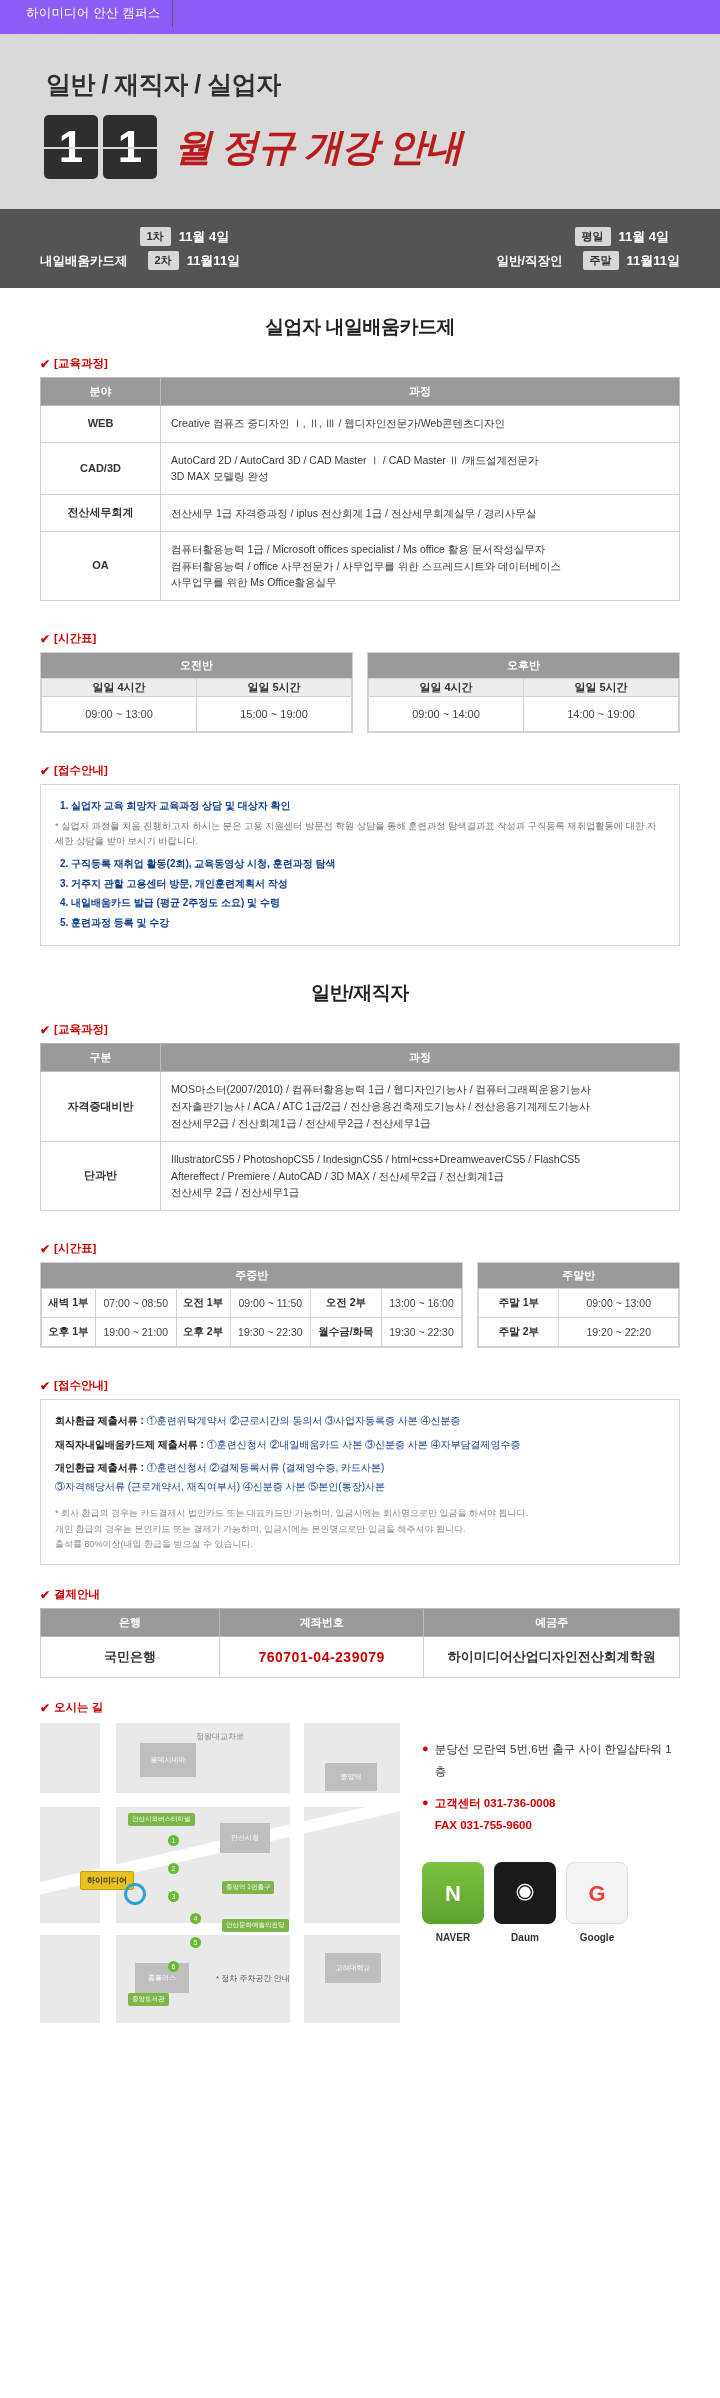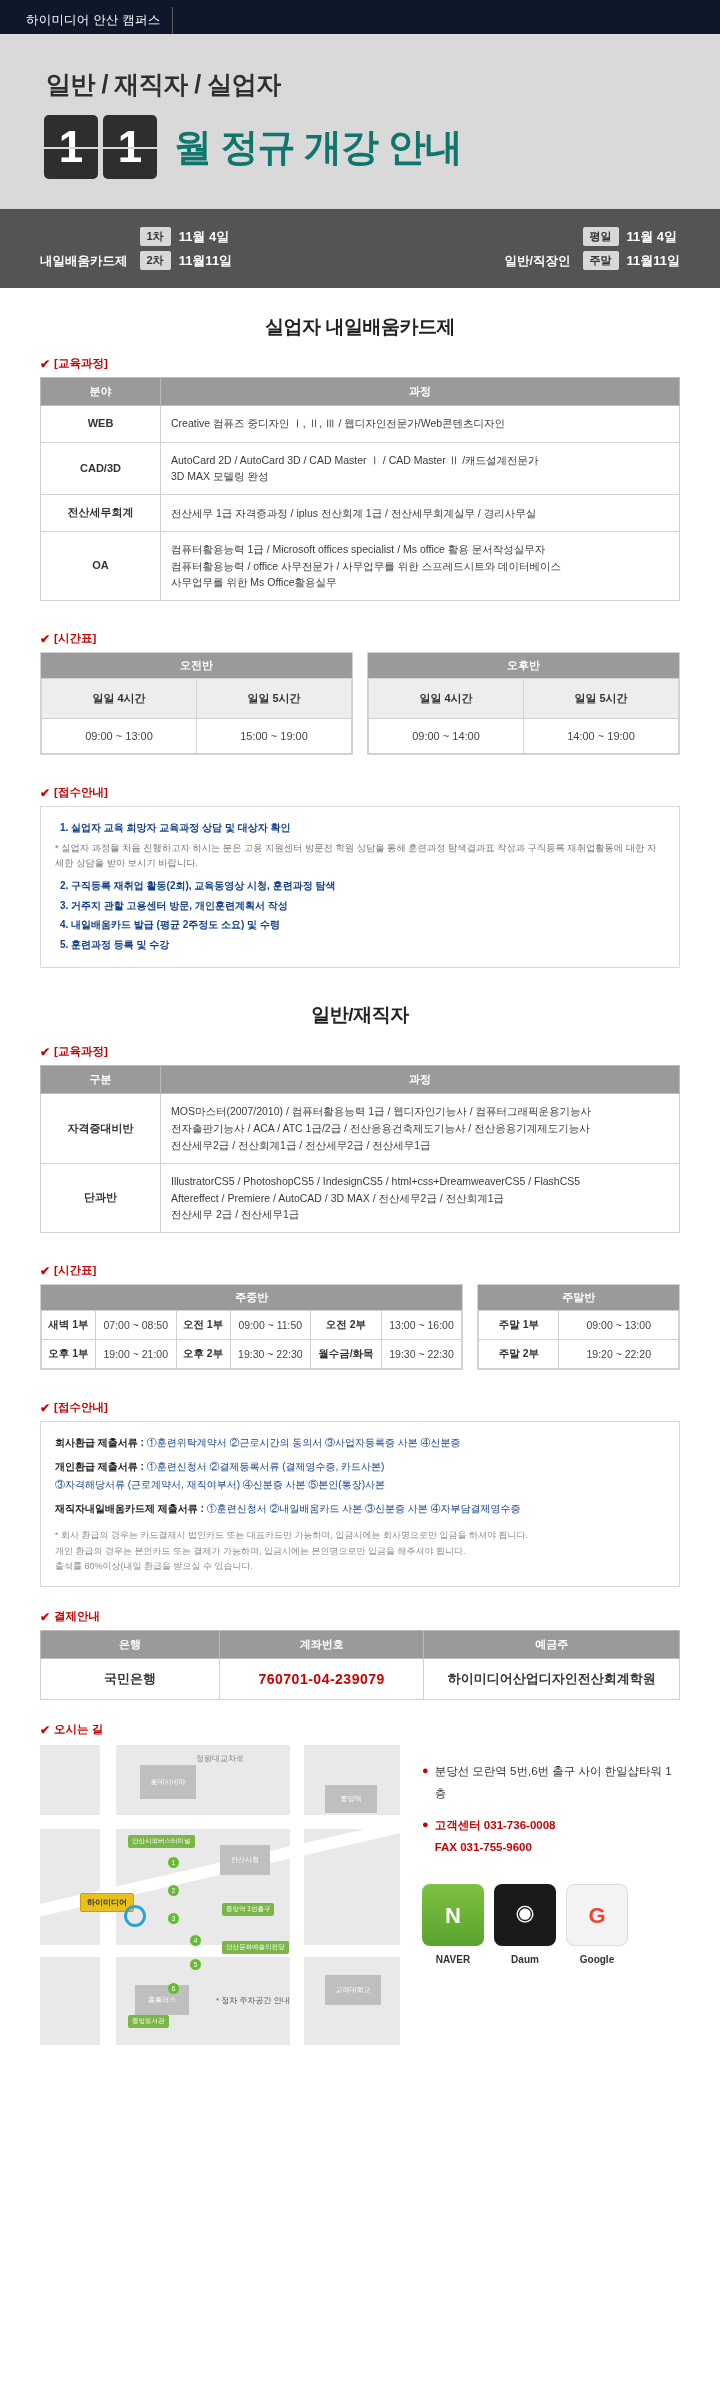--- a/index.html
+++ b/index.html
@@ -8,24 +8,24 @@
     width:720px;
     background:#ffffff;
     font-family:"Liberation Sans", sans-serif;
     color:#333;
     -webkit-font-smoothing:antialiased;
   }
   .page { width:720px; margin:0 auto; background:#fff; }
 
   
   .topbar {
-    background:#0f172a;
+    background:#8b5cf6;
     height:34px;
     display:flex;
-    align-items:flex-end;
+    align-items:flex-start;
     padding-left:14px;
   }
   .topbar .chip {
     color:#fff;
     font-size:12.5px;
     letter-spacing:0.2px;
     padding:5px 12px;
     border-right:1px solid #5c5c5c;
   }
 
@@ -61,23 +61,24 @@
     font-family:"Liberation Sans", sans-serif;
   }
   .flip:after {
     content:"";
     position:absolute; left:0; right:0; top:50%;
     height:2px; background:#d9d9d9;
   }
   .hero-title {
     font-size:38px;
     font-weight:bold;
-    color:#0f766e;
+    color:#b91c1c;
     margin-left:12px;
     letter-spacing:-1px;
+    font-style:italic;
   }
 
   
   .band {
     background:#545454;
     padding:18px 0;
   }
   .band-inner {
     width:640px; margin:0 auto;
     display:flex;
@@ -85,21 +86,21 @@
   }
   .band-col { display:flex; align-items:flex-end; }
   .band-label {
     color:#fff; font-size:12.5px; font-weight:bold;
     margin-right:12px;
     padding-top:5px;
     white-space:nowrap;
   }
   .band-rows { }
   .band-row { display:flex; align-items:center; margin-bottom:5px; }
-  .band-row:last-child { margin-bottom:0; }
+  .band-row:last-child { margin-bottom:0;margin-left:8px; }
   .tag {
     background:#d8d8d8;
     color:#333;
     font-size:11px;
     font-weight:bold;
     padding:2px 7px;
     border-radius:2px;
     margin-right:8px;
     min-width:30px;
     text-align:center;
@@ -169,21 +170,21 @@
   .tt .tt-head {
     background:#9a9a9a; color:#fff;
     text-align:center; font-size:11px; font-weight:bold;
     padding:5px 0;
   }
   .tt table { width:100%; border-collapse:collapse; }
   .tt th {
     background:#ededed;
     font-size:11px; font-weight:bold; color:#333;
     border:1px solid #d2d2d2;
-    padding:12px 0; text-align:center;
+    padding:1px 0; text-align:center;
   }
   .tt td {
     border:1px solid #d2d2d2;
     font-size:11px; color:#444;
     padding:11px 0; text-align:center;
   }
 
   
   .tt2-wrap { display:flex; gap:14px; }
   .tt2 { border:1px solid #d2d2d2; }
@@ -571,27 +572,27 @@
     <div class="sub-head">
       <span class="chk">✔</span>
       <span>[접수안내]</span>
     </div>
     <div class="notice">
       <div class="row">
         <b>회사환급 제출서류 :</b>
         <span class="blue" style="white-space:pre-line">①훈련위탁계약서 ②근로시간의 동의서 ③사업자등록증 사본 ④신분증</span>
       </div>
       <div class="row">
+        <b>재직자내일배움카드제 제출서류 :</b>
+        <span class="blue" style="white-space:pre-line">①훈련신청서 ②내일배움카드 사본 ③신분증 사본 ④자부담결제영수증</span>
+      </div>
+      <div class="row">
         <b>개인환급 제출서류 :</b>
         <span class="blue" style="white-space:pre-line">①훈련신청서 ②결제등록서류 (결제영수증, 카드사본)
 ③자격해당서류 (근로계약서, 재직여부서) ④신분증 사본 ⑤본인(통장)사본</span>
-      </div>
-      <div class="row">
-        <b>재직자내일배움카드제 제출서류 :</b>
-        <span class="blue" style="white-space:pre-line">①훈련신청서 ②내일배움카드 사본 ③신분증 사본 ④자부담결제영수증</span>
       </div>
       <div class="tiny" style="white-space:pre-line">* 회사 환급의 경우는 카드결제시 법인카드 또는 대표카드만 가능하며, 입금시에는 회사명으로만 입금을 하셔야 됩니다.
 개인 환급의 경우는 본인카드 또는 결제가 가능하며, 입금시에는 본인명으로만 입금을 해주셔야 됩니다.
 출석률 80%이상(내일 환급을 받으실 수 있습니다.</div>
     </div>
 
     <div class="sub-head" style="margin-top:22px">
       <span class="chk">✔</span>
       <span>결제안내</span>
     </div>

